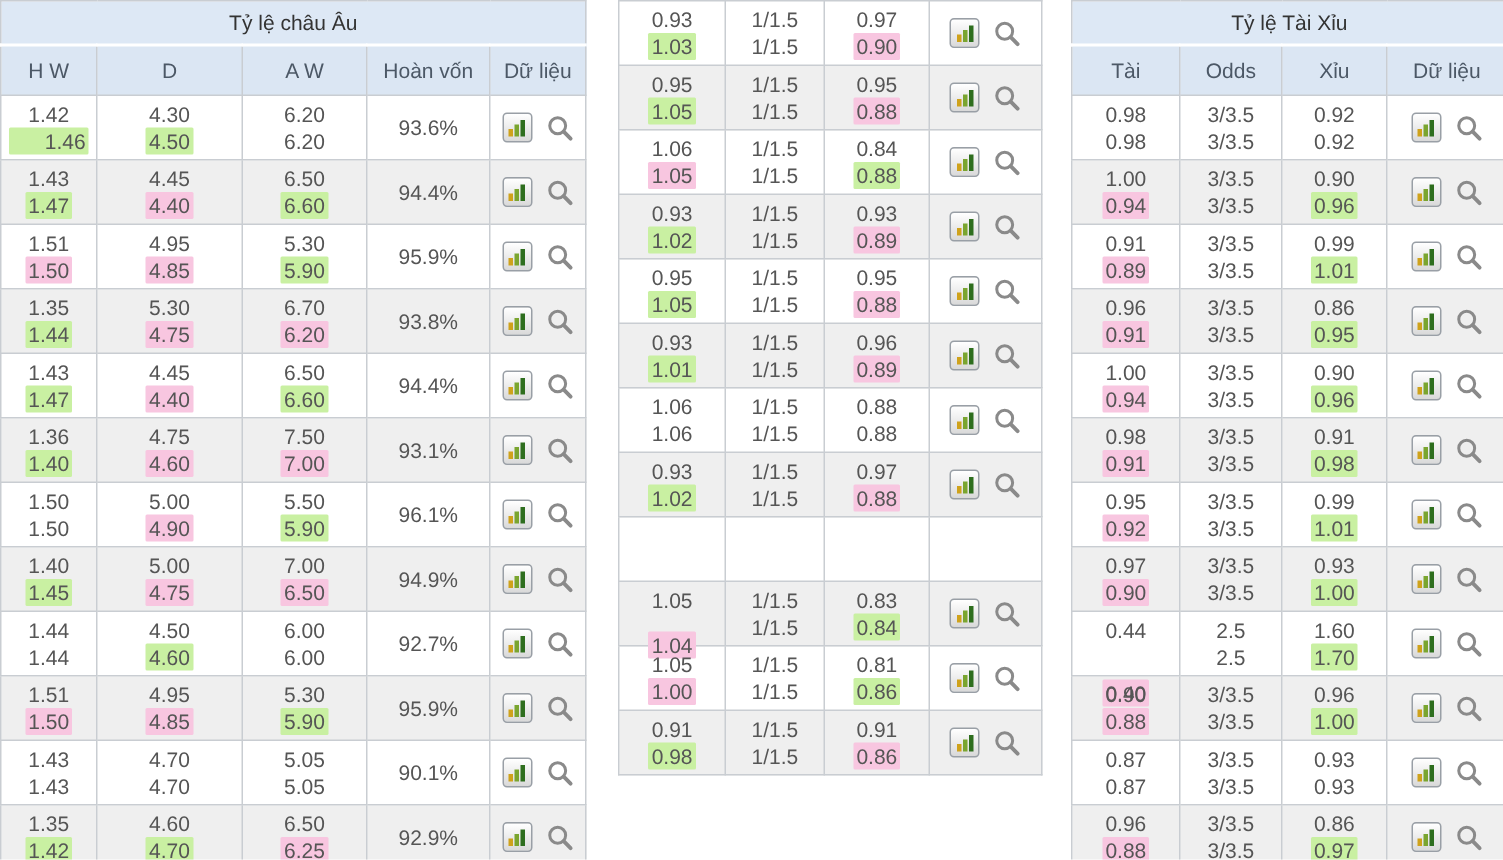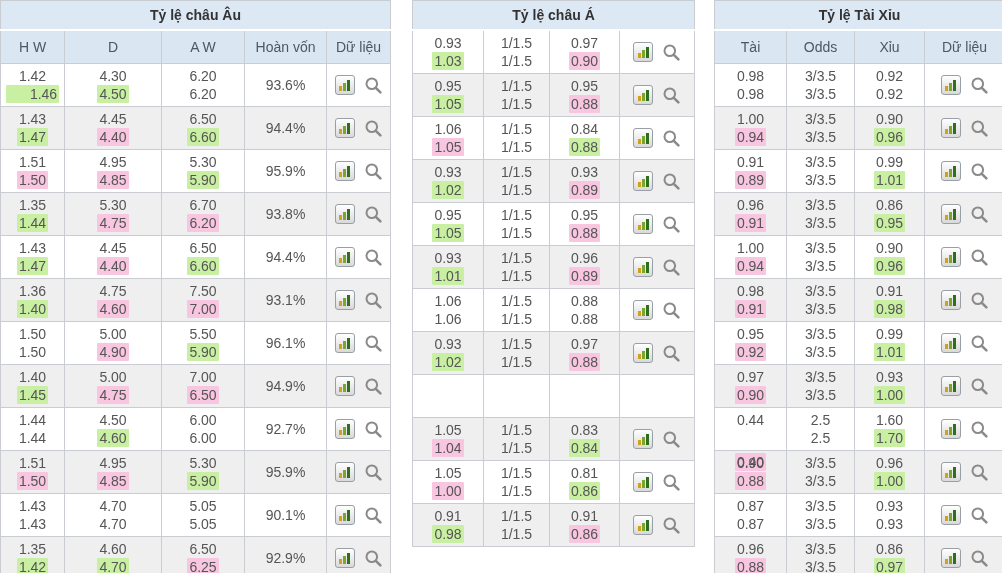--- a/index.html
+++ b/index.html
@@ -21,21 +21,21 @@
   .t-as col:nth-child(1){width:71px}
   .t-as col:nth-child(2){width:66px}
   .t-as col:nth-child(3){width:70px}
   .t-as col:nth-child(4){width:75px}
   .t-ou col:nth-child(1){width:72px}
   .t-ou col:nth-child(2){width:68px}
   .t-ou col:nth-child(3){width:70px}
   .t-ou col:nth-child(4){width:80px}
   th,td{border:1px solid #c9cdd2;text-align:center;padding:0;vertical-align:middle;}
   .title-row th{
-    background:#dde8f5;color:#333;font-weight:bold;font-size:14px;
+    background:#dde8f5;color:#333;font-weight:normal;font-size:14px;
     padding:5px 0;height:18px;border-bottom:2px solid #ffffff;
   }
   .hrow th{
     background:#dbe6f3;color:#4c5866;font-weight:normal;font-size:14px;
     padding:7px 0;height:18px;
   }
   tbody tr:nth-child(even){background:#efefef;}
   td.vals{padding:3px 0;}
   .line{height:18px;line-height:18px;}
   .hl{display:inline-block;padding:0 2px;border-radius:1px;}
@@ -442,23 +442,20 @@
   </table>
 
   <table class="t-as">
     <colgroup>
         <col>
         <col>
         <col>
         <col>
       </colgroup>
     <thead>
-      <tr class="title-row">
-        <th colspan="4">Tỷ lệ châu Á</th>
-      </tr>
     </thead>
     <tbody>
         <tr>
           <td class="vals">
             <div class="line"><span>0.93</span></div>
             <div class="line"><span class="hl" style="background: rgb(201, 240, 162);">1.03</span></div>
           </td>
           <td class="vals">
             <div class="line"><span>1/1.5</span></div>
             <div class="line"><span>1/1.5</span></div>
@@ -700,21 +697,21 @@
             <div class="line"></div>
           </td>
           <td>
             <div class="line"></div>
             <div class="line"></div>
           </td>
         </tr>
         <tr>
           <td class="vals">
             <div class="line"><span>1.05</span></div>
-            <div class="line"><span class="hl" style="background: rgb(248, 198, 224);">1.04</span></div>
+            <div class="line"><span class="hl" style="background: rgb(248, 198, 224); margin-top: 12px;">1.04</span></div>
           </td>
           <td class="vals">
             <div class="line"><span>1/1.5</span></div>
             <div class="line"><span>1/1.5</span></div>
           </td>
           <td class="vals">
             <div class="line"><span>0.83</span></div>
             <div class="line"><span class="hl" style="background: rgb(201, 240, 162);">0.84</span></div>
           </td>
           <td>

